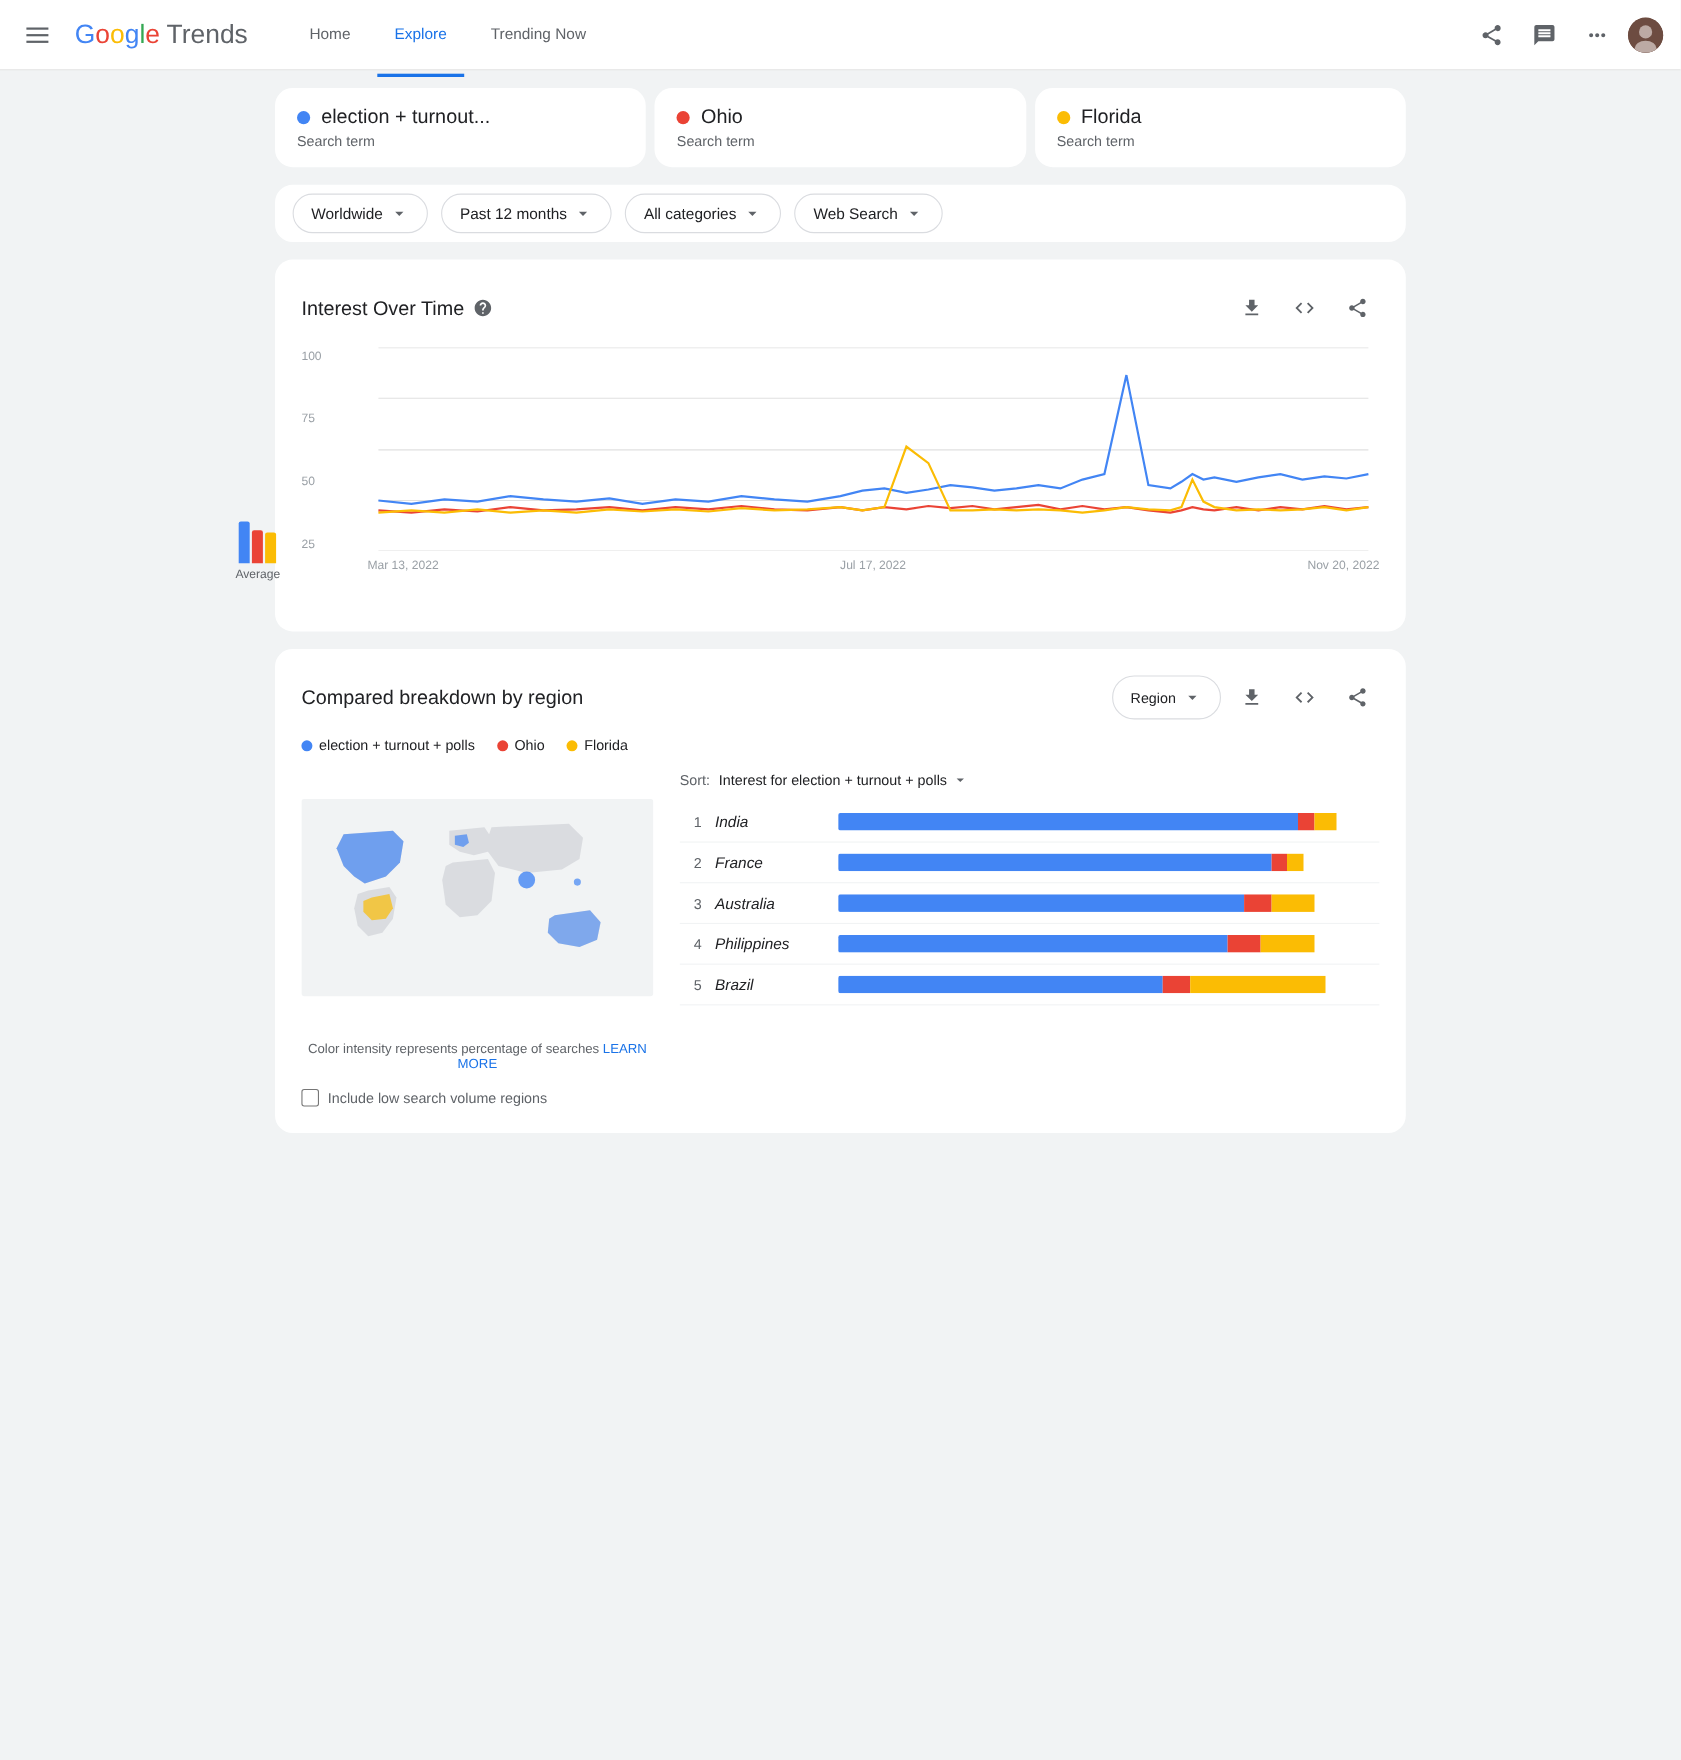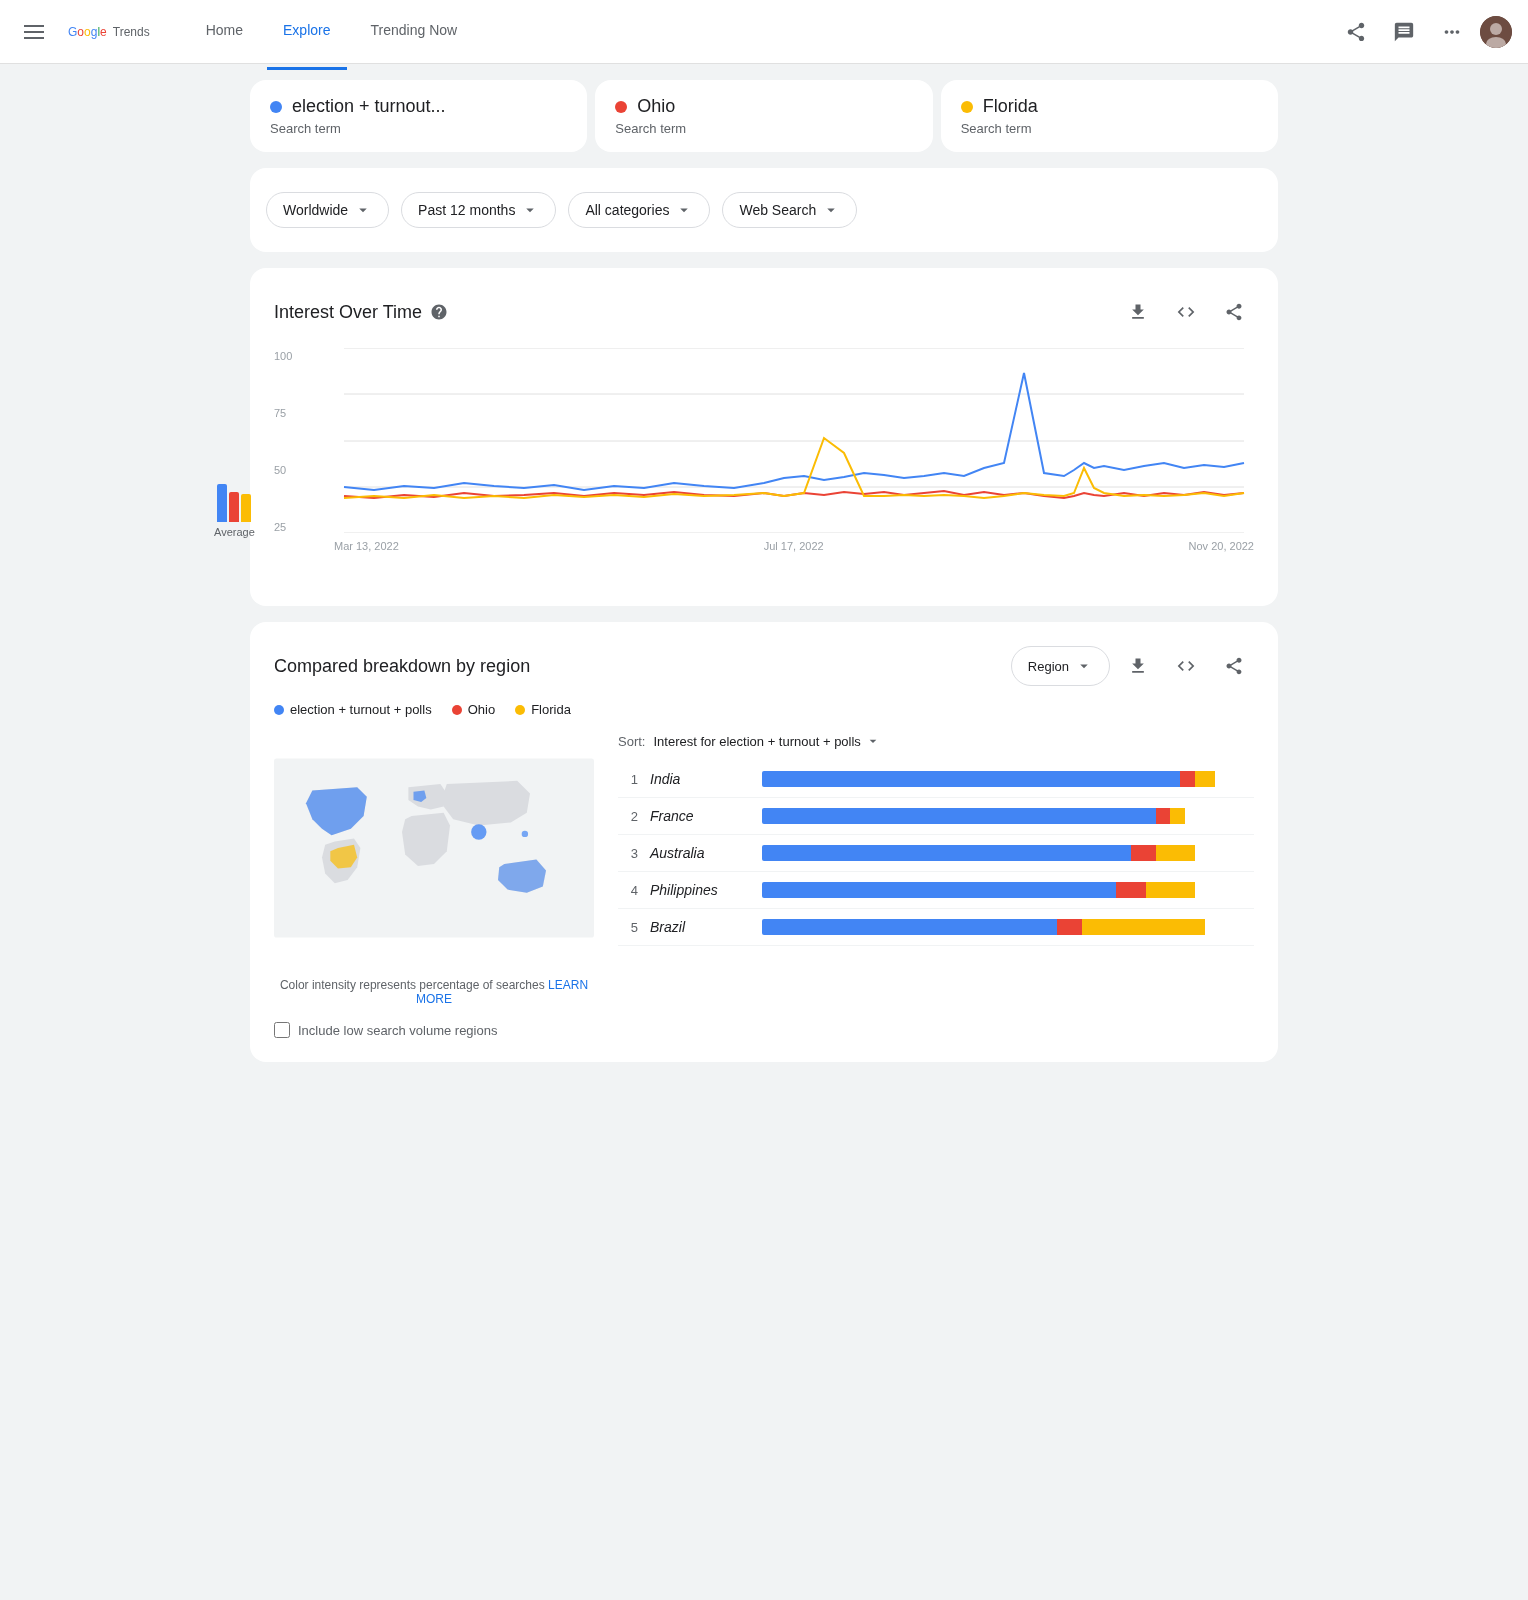--- a/index.html
+++ b/index.html
@@ -3,21 +3,21 @@
   <meta charset="utf-8">
   <style>
     * { box-sizing: border-box; margin: 0; padding: 0; }
     body { font-family: 'Google Sans', Arial, sans-serif; background: #f1f3f4; color: #202124; font-size: 14px; }
 
     
     .header { background: #fff; display: flex; align-items: center; padding: 0 16px; height: 64px; border-bottom: 1px solid #e0e0e0; }
     .header-left { display: flex; align-items: center; gap: 16px; }
     .hamburger { display: flex; flex-direction: column; gap: 4px; cursor: pointer; padding: 8px; }
     .hamburger span { display: block; width: 20px; height: 2px; background: #5f6368; }
-    .logo { display: flex; align-items: center; gap: 4px; font-size: 12px; font-weight: 500; }
+    .logo { display: flex; align-items: center; gap: 4px; font-size: 24px; font-weight: 500; }
     .logo-google { font-weight: 400; }
     .logo-g { color: #4285f4; }
     .logo-o1 { color: #ea4335; }
     .logo-o2 { color: #fbbc04; }
     .logo-g2 { color: #4285f4; }
     .logo-l { color: #34a853; }
     .logo-e { color: #ea4335; }
     .logo-trends { color: #5f6368; margin-left: 2px; }
     .nav { display: flex; align-items: center; gap: 8px; margin-left: 24px; }
     .nav-item { padding: 8px 16px; font-size: 14px; color: #5f6368; cursor: pointer; border-bottom: 3px solid transparent; height: 76px; display: flex; align-items: center; }
@@ -32,30 +32,30 @@
     
     .search-terms { display: flex; gap: 8px; margin-bottom: 16px; }
     .search-term-card { background: #fff; border-radius: 16px; padding: 16px 20px; flex: 1; min-width: 0; cursor: pointer; }
     .search-term-card.add { background: #e8eaf6; display: flex; align-items: center; justify-content: center; gap: 8px; color: #5f6368; font-size: 15px; }
     .term-header { display: flex; align-items: center; gap: 10px; margin-bottom: 4px; }
     .dot { width: 12px; height: 12px; border-radius: 50%; flex-shrink: 0; }
     .term-name { font-size: 18px; font-weight: 400; white-space: nowrap; overflow: hidden; text-overflow: ellipsis; }
     .term-type { font-size: 13px; color: #5f6368; }
 
     
-    .filters { background: #fff; border-radius: 16px; padding: 24px 16px; display: flex; gap: 12px; margin-bottom: 16px; }
+    .filters { background: #fff; border-radius: 16px; padding: 8px 16px; display: flex; gap: 12px; margin-bottom: 16px; }
     .filter-btn { border: 1px solid #dadce0; border-radius: 24px; padding: 8px 16px; font-size: 14px; cursor: pointer; display: flex; align-items: center; gap: 6px; background: #fff; color: #202124; }
     .filter-btn svg { width: 18px; height: 18px; fill: #5f6368; }
 
     
     .section-card { background: #fff; border-radius: 16px; padding: 24px; margin-bottom: 16px; }
     .section-header { display: flex; align-items: center; justify-content: space-between; margin-bottom: 16px; }
     .section-title { font-size: 18px; font-weight: 400; display: flex; align-items: center; gap: 8px; }
     .section-actions { display: flex; gap: 8px; }
-    .chart-avg { position: absolute; left: -60px; bottom: 44px; display: flex; flex-direction: column; align-items: center; gap: 4px; }
+    .chart-avg { position: absolute; left: -60px; bottom: 22px; display: flex; flex-direction: column; align-items: center; gap: 4px; }
     .avg-bars { display: flex; gap: 2px; align-items: flex-end; height: 40px; }
     .avg-bar { width: 10px; border-radius: 2px 2px 0 0; }
     .avg-label { font-size: 11px; color: #5f6368; }
 
     
     .region-section { display: flex; gap: 24px; }
     .region-map { flex: 0 0 320px; }
     .region-list { flex: 1; }
     .legend { display: flex; gap: 20px; margin-bottom: 16px; font-size: 13px; }
     .legend-item { display: flex; align-items: center; gap: 6px; }

